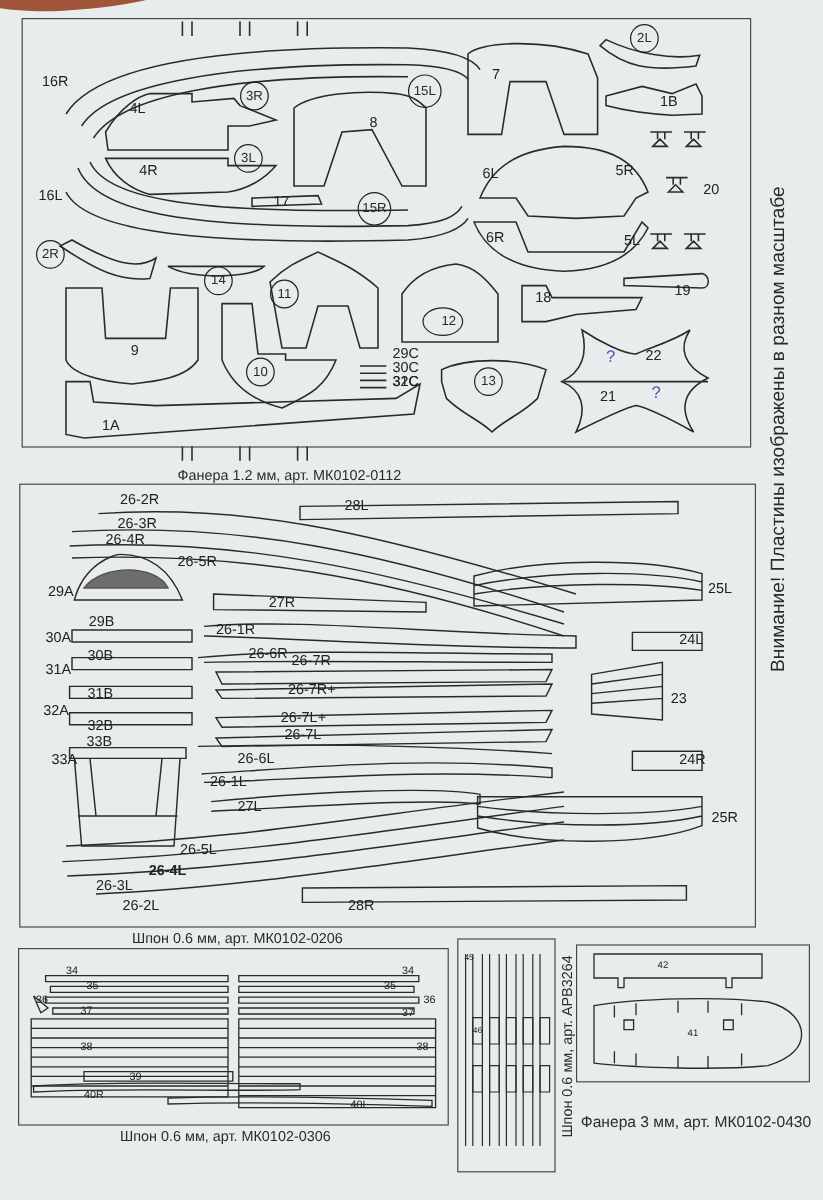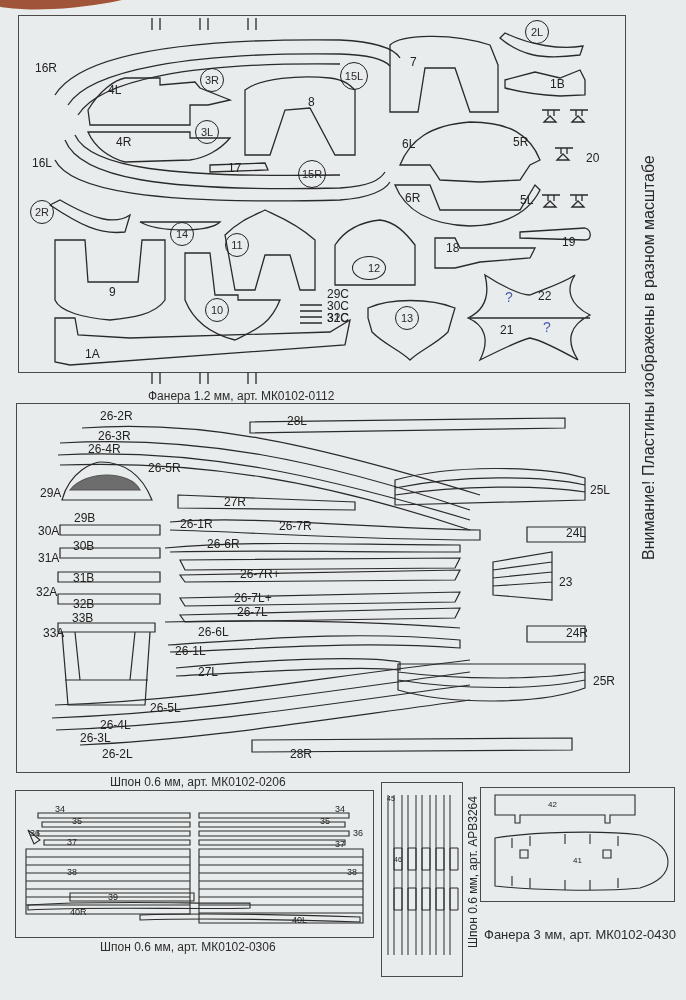--- a/index.html
+++ b/index.html
@@ -149,34 +149,34 @@
 <div class="lbl" style="left:148px;top:462px;">26-5R</div>
 <div class="lbl" style="left:287px;top:415px;">28L</div>
 <div class="lbl" style="left:40px;top:487px;">29A</div>
 <div class="lbl" style="left:74px;top:512px;">29B</div>
 <div class="lbl" style="left:224px;top:496px;">27R</div>
 <div class="lbl" style="left:38px;top:525px;">30A</div>
 <div class="lbl" style="left:73px;top:540px;">30B</div>
 <div class="lbl" style="left:180px;top:518px;">26-1R</div>
 <div class="lbl" style="left:207px;top:538px;">26-6R</div>
 <div class="lbl" style="left:38px;top:552px;">31A</div>
-<div class="lbl" style="left:243px;top:520px;margin-left:36px;">26-7R</div>
+<div class="lbl" style="left:243px;top:544px;">26-7R</div>
 <div class="lbl" style="left:240px;top:568px;">26-7R+</div>
 <div class="lbl" style="left:73px;top:572px;">31B</div>
 <div class="lbl" style="left:36px;top:586px;">32A</div>
 <div class="lbl" style="left:234px;top:592px;">26-7L+</div>
 <div class="lbl" style="left:73px;top:598px;">32B</div>
 <div class="lbl" style="left:237px;top:606px;">26-7L</div>
 <div class="lbl" style="left:72px;top:612px;text-align:right;">33B</div>
 <div class="lbl" style="left:43px;top:627px;">33A</div>
 <div class="lbl" style="left:198px;top:626px;">26-6L</div>
 <div class="lbl" style="left:175px;top:645px;">26-1L</div>
 <div class="lbl" style="left:198px;top:666px;">27L</div>
 <div class="lbl" style="left:150px;top:702px;">26-5L</div>
-<div class="lbl" style="left:100px;top:719px;">26-4L</div>
+<div class="lbl" style="left:124px;top:719px;font-weight:bold;">26-4L</div>
 <div class="lbl" style="left:80px;top:732px;">26-3L</div>
 <div class="lbl" style="left:102px;top:748px;">26-2L</div>
 <div class="lbl" style="left:290px;top:748px;">28R</div>
 <div class="lbl" style="left:590px;top:484px;">25L</div>
 <div class="lbl" style="left:566px;top:527px;">24L</div>
 <div class="lbl" style="left:559px;top:576px;">23</div>
 <div class="lbl" style="left:566px;top:627px;">24R</div>
 <div class="lbl" style="left:593px;top:675px;">25R</div>
 <div class="caption" style="left:110px;top:775px;">Шпон 0.6 мм, арт. МК0102-0206</div>
 

